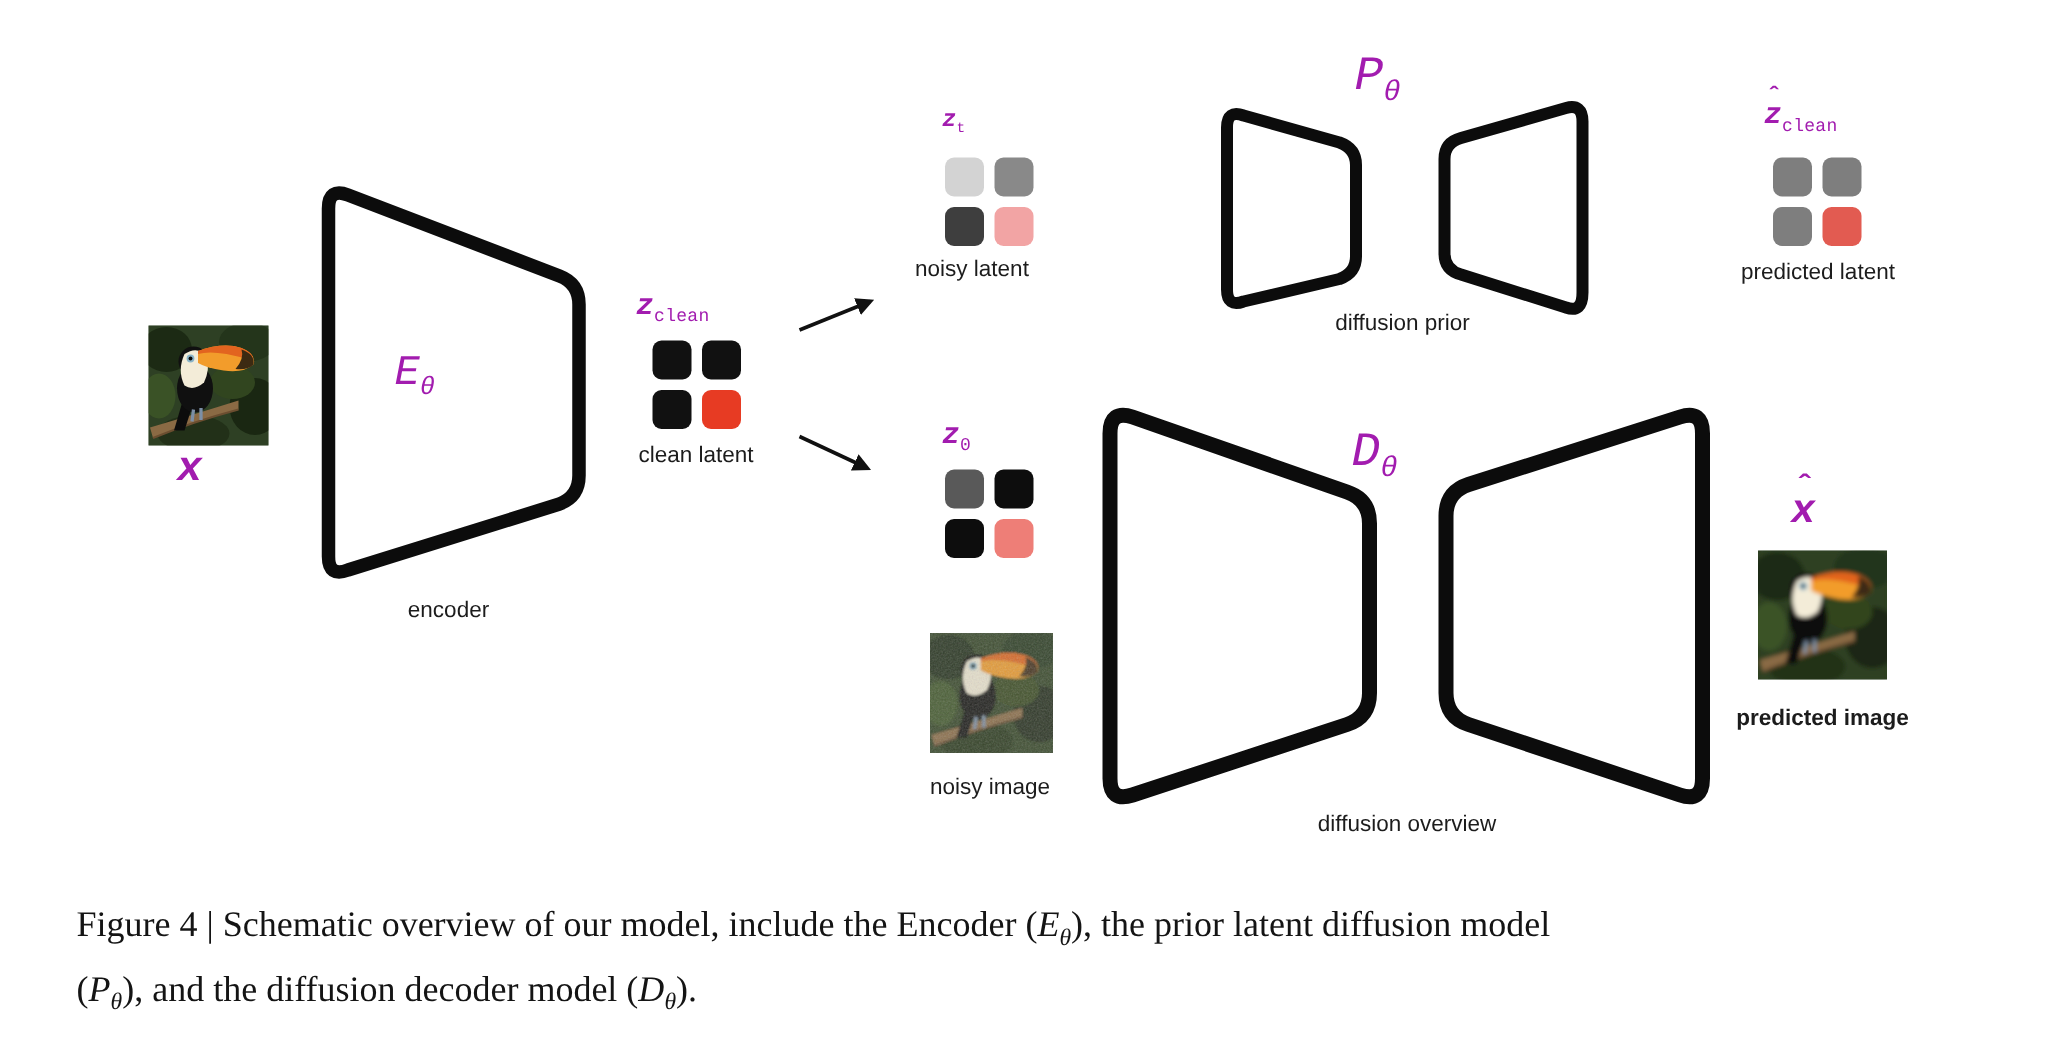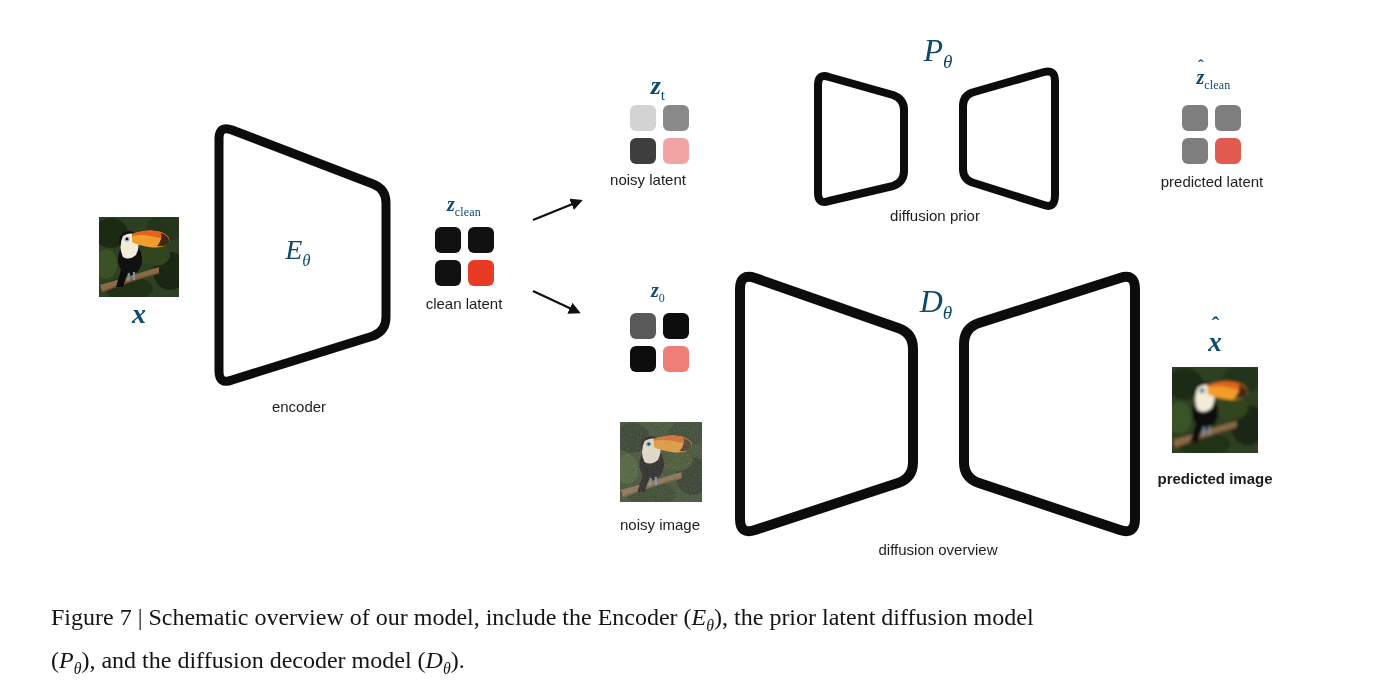--- a/index.html
+++ b/index.html
@@ -5,21 +5,21 @@
   html,body{margin:0;padding:0;background:#ffffff;}
   #fig{position:relative;width:1376px;height:698px;background:#ffffff;overflow:hidden;
        font-family:"Liberation Sans",sans-serif;}
   .abs{position:absolute;}
   svg{display:block;}
 
   
   .slabel{font:15px/1.25 "Liberation Sans",sans-serif;color:#1c1c1c;text-align:center;}
 
   
-  .math{font-family:Liberation Serif, serif;color:#0c4a6e;text-align:center;white-space:nowrap;}
+  .math{font-family:Liberation Mono, monospace;color:#a21caf;white-space:nowrap;}
   .math .base{font-style:italic;display:inline-block;position:relative;}
   .math.bold .base{font-weight:bold;}
   .math sub{font-size:0.60em;font-style:normal;letter-spacing:0.2px;}
   .math.sub-italic sub{font-style:italic;}
   .accent{position:absolute;left:50%;top:-0.52em;transform:translateX(-42%);
           font-style:normal;font-weight:bold;font-size:0.85em;line-height:1;}
 
   
   .latent-grid{display:grid;grid-template-columns:26px 26px;grid-auto-rows:26px;gap:7px;}
   .latent-grid .cell{width:26px;height:26px;border-radius:6px;}
@@ -107,21 +107,21 @@
       <div class="cell" style="background: rgb(17, 17, 17);"></div>
       <div class="cell" style="background: rgb(231, 59, 35);"></div>
     </div>
   <div class="abs slabel" style="left:414px;top:295px;width:100px;">clean latent</div>
 
   <svg class="abs" style="left:523px;top:188px;" width="74" height="136" viewBox="0 0 74 136">
     <line x1="10" y1="32" x2="57" y2="13" stroke="#111111" stroke-width="2.4" marker-end="url(#ah)"></line>
     <line x1="10" y1="103" x2="55" y2="124" stroke="#111111" stroke-width="2.4" marker-end="url(#ah)"></line>
   </svg>
 
-  <div class="abs math bold" style="left:628px;top:71px;width:60px;font-size:26px;">
+  <div class="abs math bold" style="left:628px;top:71px;width:60px;font-size:16px;">
     <span class="base">z</span><sub>t</sub>
   </div>
   <div class="abs latent-grid" style="left:630px;top:105px;">
       <div class="cell" style="background: rgb(211, 211, 211);"></div>
       <div class="cell" style="background: rgb(137, 137, 137);"></div>
       <div class="cell" style="background: rgb(62, 62, 62);"></div>
       <div class="cell" style="background: rgb(242, 164, 164);"></div>
     </div>
   <div class="abs slabel" style="left:598px;top:171px;width:100px;">noisy latent</div>
 
@@ -181,17 +181,17 @@
     <span class="base"><span class="accent">ˆ</span><span>x</span></span>
   </div>
   <div class="photo" style="left:1172px;top:367px;width:86px;height:86px;">
     <svg viewBox="0 0 80 80" preserveAspectRatio="none">
       <use href="#toucan-art" filter="url(#soft-blur)"></use>
     </svg>
   </div>
   <div class="abs slabel" style="left:1155px;top:470px;width:120px;font-weight:bold;">predicted image</div>
 
   <div class="caption">
-    <div><span>Figure 7 | Schematic overview of our model, include the Encoder (</span><span class="it">E</span><sub>θ</sub><span>), the prior latent diffusion model</span></div>
+    <div><span>Figure 4 | Schematic overview of our model, include the Encoder (</span><span class="it">E</span><sub>θ</sub><span>), the prior latent diffusion model</span></div>
     <div><span>(</span><span class="it">P</span><sub>θ</sub><span>), and the diffusion decoder model (</span><span class="it">D</span><sub>θ</sub><span>).</span></div>
   </div>
 
 </div>
 
 </body></html>

